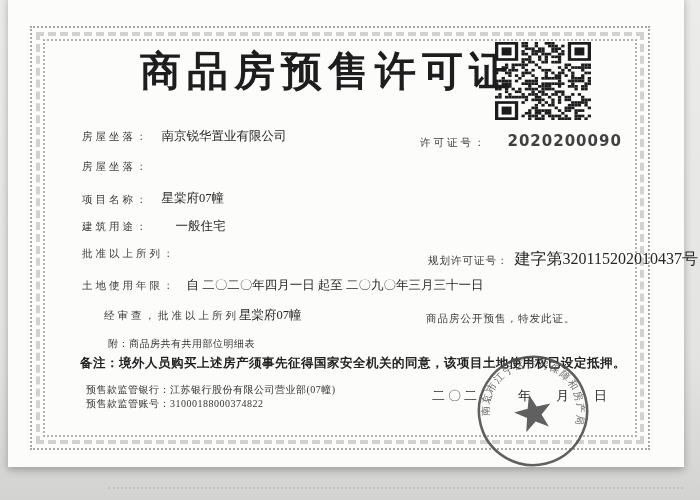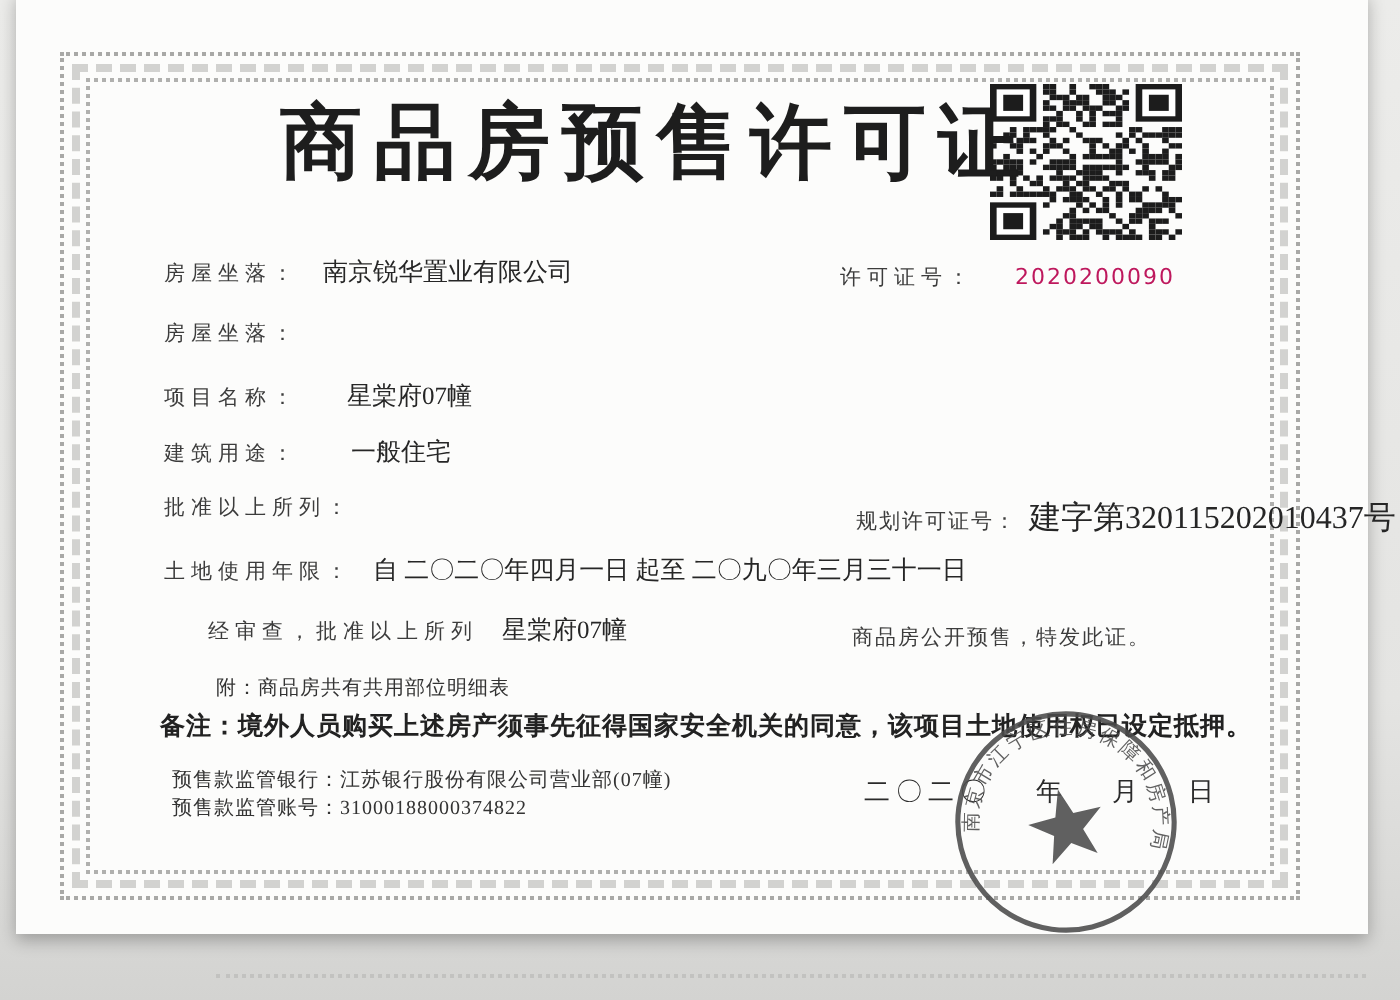--- a/index.html
+++ b/index.html
@@ -7,21 +7,21 @@
   .screen{position:relative;width:700px;height:500px;background:linear-gradient(180deg,#ececea 0%,#e4e4e2 70%,#d3d3d1 100%);overflow:hidden;padding-left:44px;}
   .paper{position:absolute;left:8px;top:-4px;width:676px;height:471px;background:#fcfcfb;box-shadow:0 3px 8px rgba(0,0,0,.28);}
   .frame-outer{position:absolute;left:22px;top:30px;width:616px;height:420px;border:2px dotted #a8a8a6;}
   .frame-band{position:absolute;left:4px;top:4px;right:4px;bottom:4px;border:4px dashed #d2d2d0;}
   .frame-inner{position:absolute;left:3px;top:3px;right:3px;bottom:3px;border:2px dotted #b0b0ae;}
   .title{position:absolute;left:60px;top:48px;width:520px;text-align:center;font-family:"Liberation Sans","DejaVu Sans",sans-serif;font-weight:700;font-size:41px;letter-spacing:6px;color:#1d1d1d;}
   .qr{position:absolute;left:487px;top:46px;width:96px;height:78px;}
   .row{position:absolute;display:flex;align-items:baseline;white-space:nowrap;}
   .lbl{font-size:10.5px;color:#3c3c3c;letter-spacing:3px;}
   .val{font-size:12.5px;color:#262626;}
-  .num{font-family:"DejaVu Sans",sans-serif;font-weight:400;font-size:11px;color:#be185d;letter-spacing:1px;}
+  .num{font-family:"DejaVu Sans",sans-serif;font-weight:700;font-size:15px;color:#404040;letter-spacing:1px;}
   .small{font-size:10px;color:#333;letter-spacing:0.5px;}
   .remarks{font-size:12.5px;font-weight:700;color:#222;letter-spacing:0.5px;}
   .datewrap{gap:22px;font-size:13px;color:#2a2a2a;letter-spacing:3px;}
   .seal{position:absolute;left:466px;top:356px;width:118px;height:118px;transform:rotate(-14deg);opacity:.88;z-index:5;}
   .underpage{position:absolute;left:108px;top:487px;width:575px;border-top:2px dotted #c2c2c0;}
 </style>
 </head>
 <body>
 
 <div class="screen">
@@ -375,21 +375,21 @@
 
     <div class="row" style="left:412px;top:136px;gap:20px;">
       <span class="lbl">许可证号：</span>
       <span class="num">2020200090</span>
     </div>
 
     <div class="row" style="left:74px;top:164px;gap:20px;">
       <span class="lbl">房屋坐落：</span>
     </div>
 
-    <div class="row" style="left:74px;top:194px;gap:24px;">
+    <div class="row" style="left:74px;top:194px;gap:12px;align-items:flex-end;">
       <span class="lbl">项目名称：</span>
       <span class="val">星棠府07幢</span>
     </div>
 
     <div class="row" style="left:74px;top:222px;gap:26px;">
       <span class="lbl">建筑用途：</span>
       <span class="val">一般住宅</span>
     </div>
 
     <div class="row" style="left:74px;top:251px;gap:10px;">
@@ -399,21 +399,21 @@
     <div class="row" style="left:420px;top:253px;gap:6px;">
       <span class="lbl" style="letter-spacing:1px;">规划许可证号：</span>
       <span class="val" style="font-size:16px;">建字第320115202010437号</span>
     </div>
 
     <div class="row" style="left:74px;top:281px;gap:10px;">
       <span class="lbl">土地使用年限：</span>
       <span class="val">自 二〇二〇年四月一日 起至 二〇九〇年三月三十一日</span>
     </div>
 
-    <div class="row" style="left:96px;top:311px;gap:12px;">
+    <div class="row" style="left:96px;top:311px;">
       <span class="lbl">经审查，批准以上所列</span>
       <span class="val">星棠府07幢</span>
     </div>
 
     <div class="row" style="left:418px;top:316px;">
       <span class="lbl" style="letter-spacing:1px;">商品房公开预售，特发此证。</span>
     </div>
 
     <div class="row" style="left:100px;top:341px;">
       <span class="small">附：商品房共有共用部位明细表</span>

